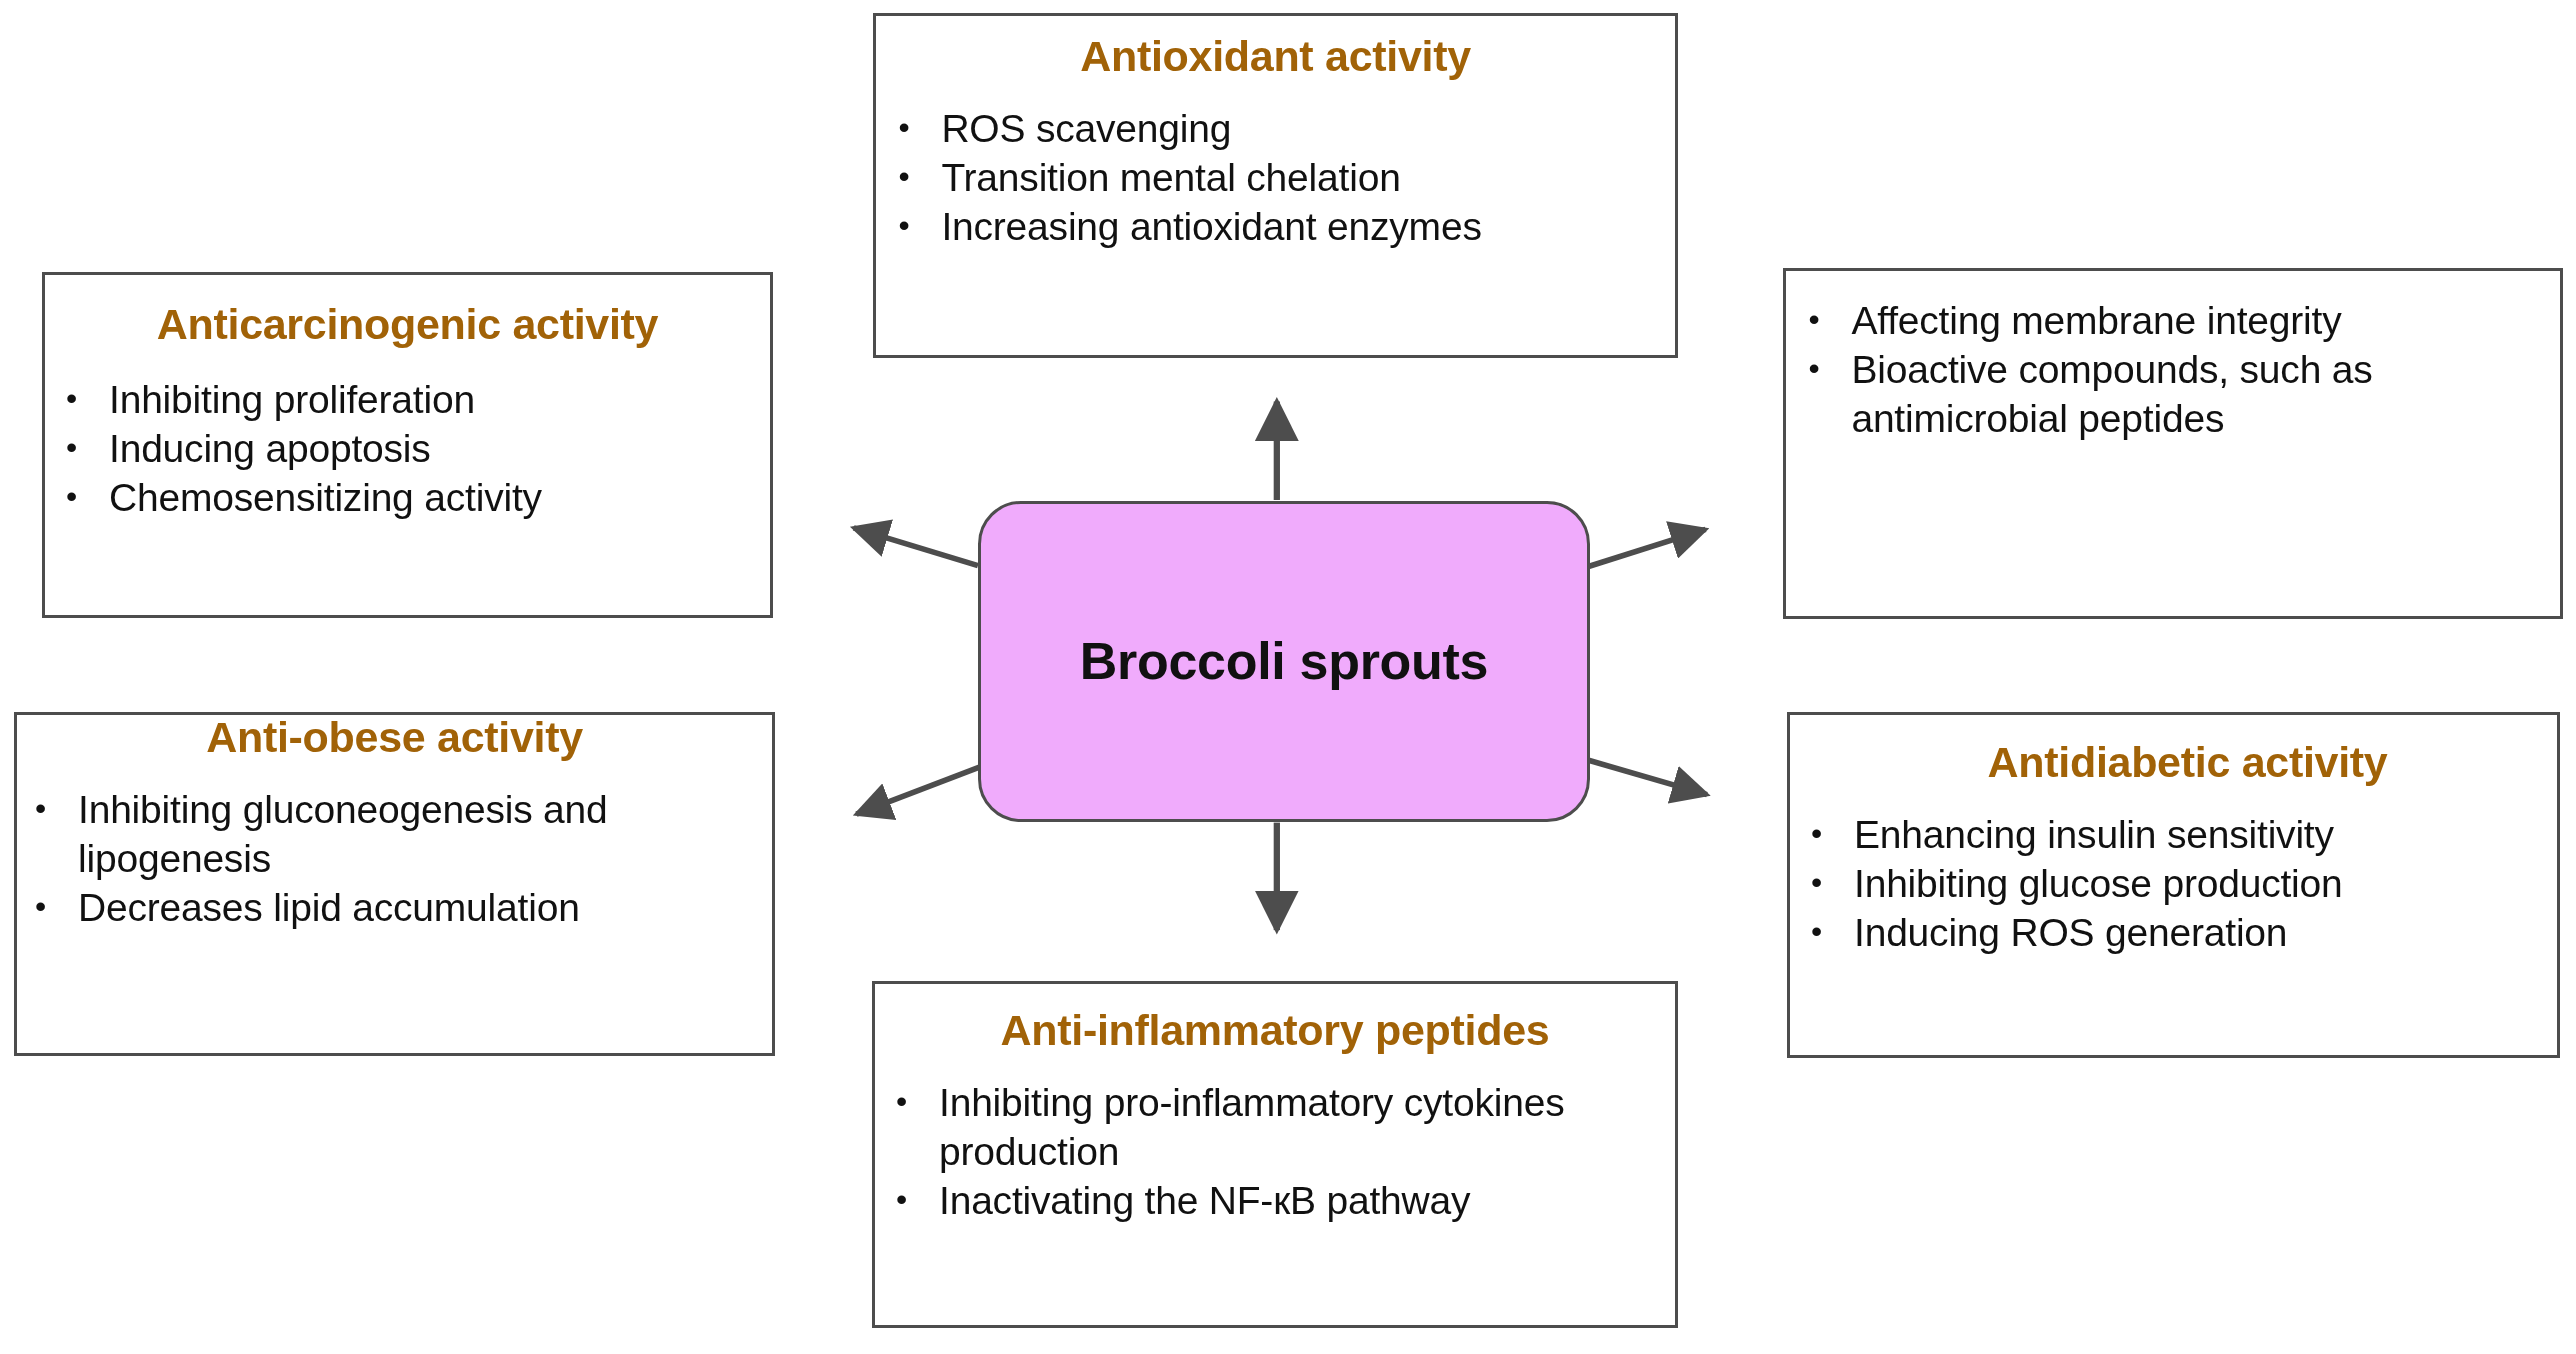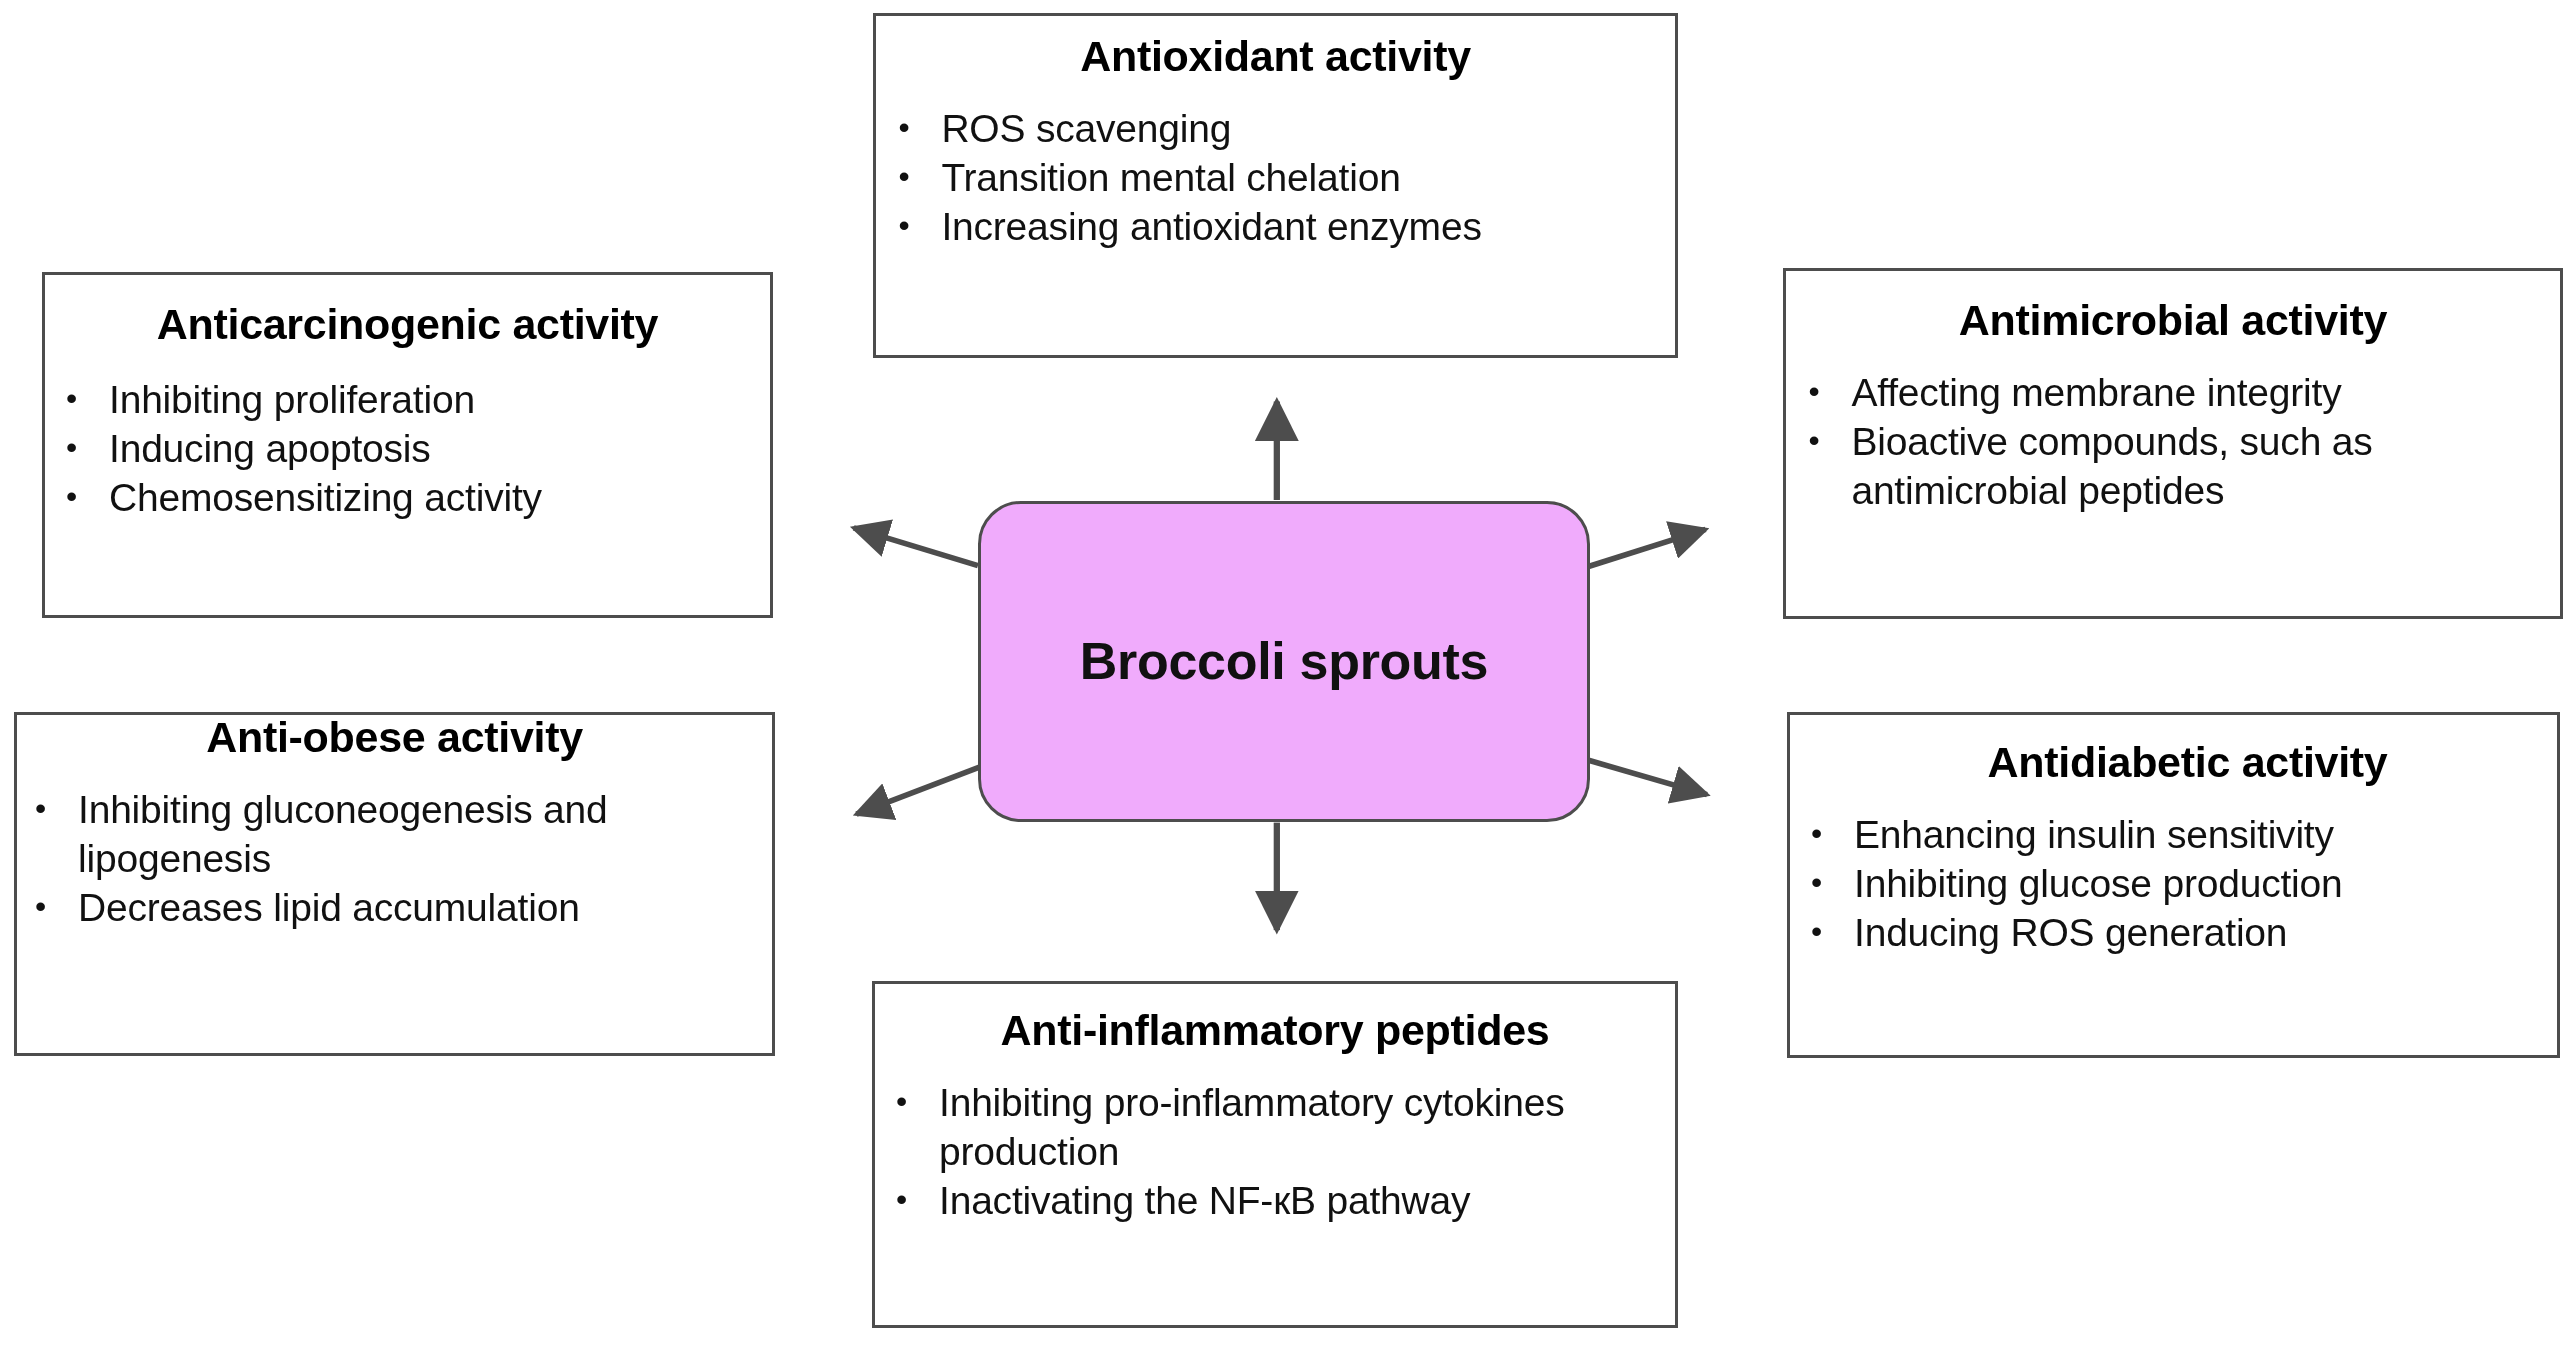--- a/index.html
+++ b/index.html
@@ -22,21 +22,21 @@
     box-sizing: border-box;
     border: 3.5px solid #4d4d4d;
     background: #ffffff;
     padding: 0;
   }
   .box-title {
     text-align: center;
     font-weight: bold;
     font-size: 43px;
     line-height: 1.05;
-    color: #000000;
+    color: #a16207;
     font-stretch: condensed;
     letter-spacing: -0.3px;
     white-space: nowrap;
   }
   .bullets {
     list-style: none;
     margin: 0;
     padding: 0;
   }
   .bullet-row {
@@ -185,21 +185,20 @@
         <span class="bullet-text">Inducing apoptosis</span>
       </li>
       <li class="bullet-row">
         <span class="bullet-dot">•</span>
         <span class="bullet-text">Chemosensitizing activity</span>
       </li>
     </ul>
   </div>
 
   <div class="box" id="box-antimicrobial">
-    <div class="box-title">Antimicrobial activity</div>
     <ul class="bullets">
       <li class="bullet-row">
         <span class="bullet-dot">•</span>
         <span class="bullet-text">Affecting membrane integrity</span>
       </li>
       <li class="bullet-row">
         <span class="bullet-dot">•</span>
         <span class="bullet-text">Bioactive compounds, such as antimicrobial peptides</span>
       </li>
     </ul>

